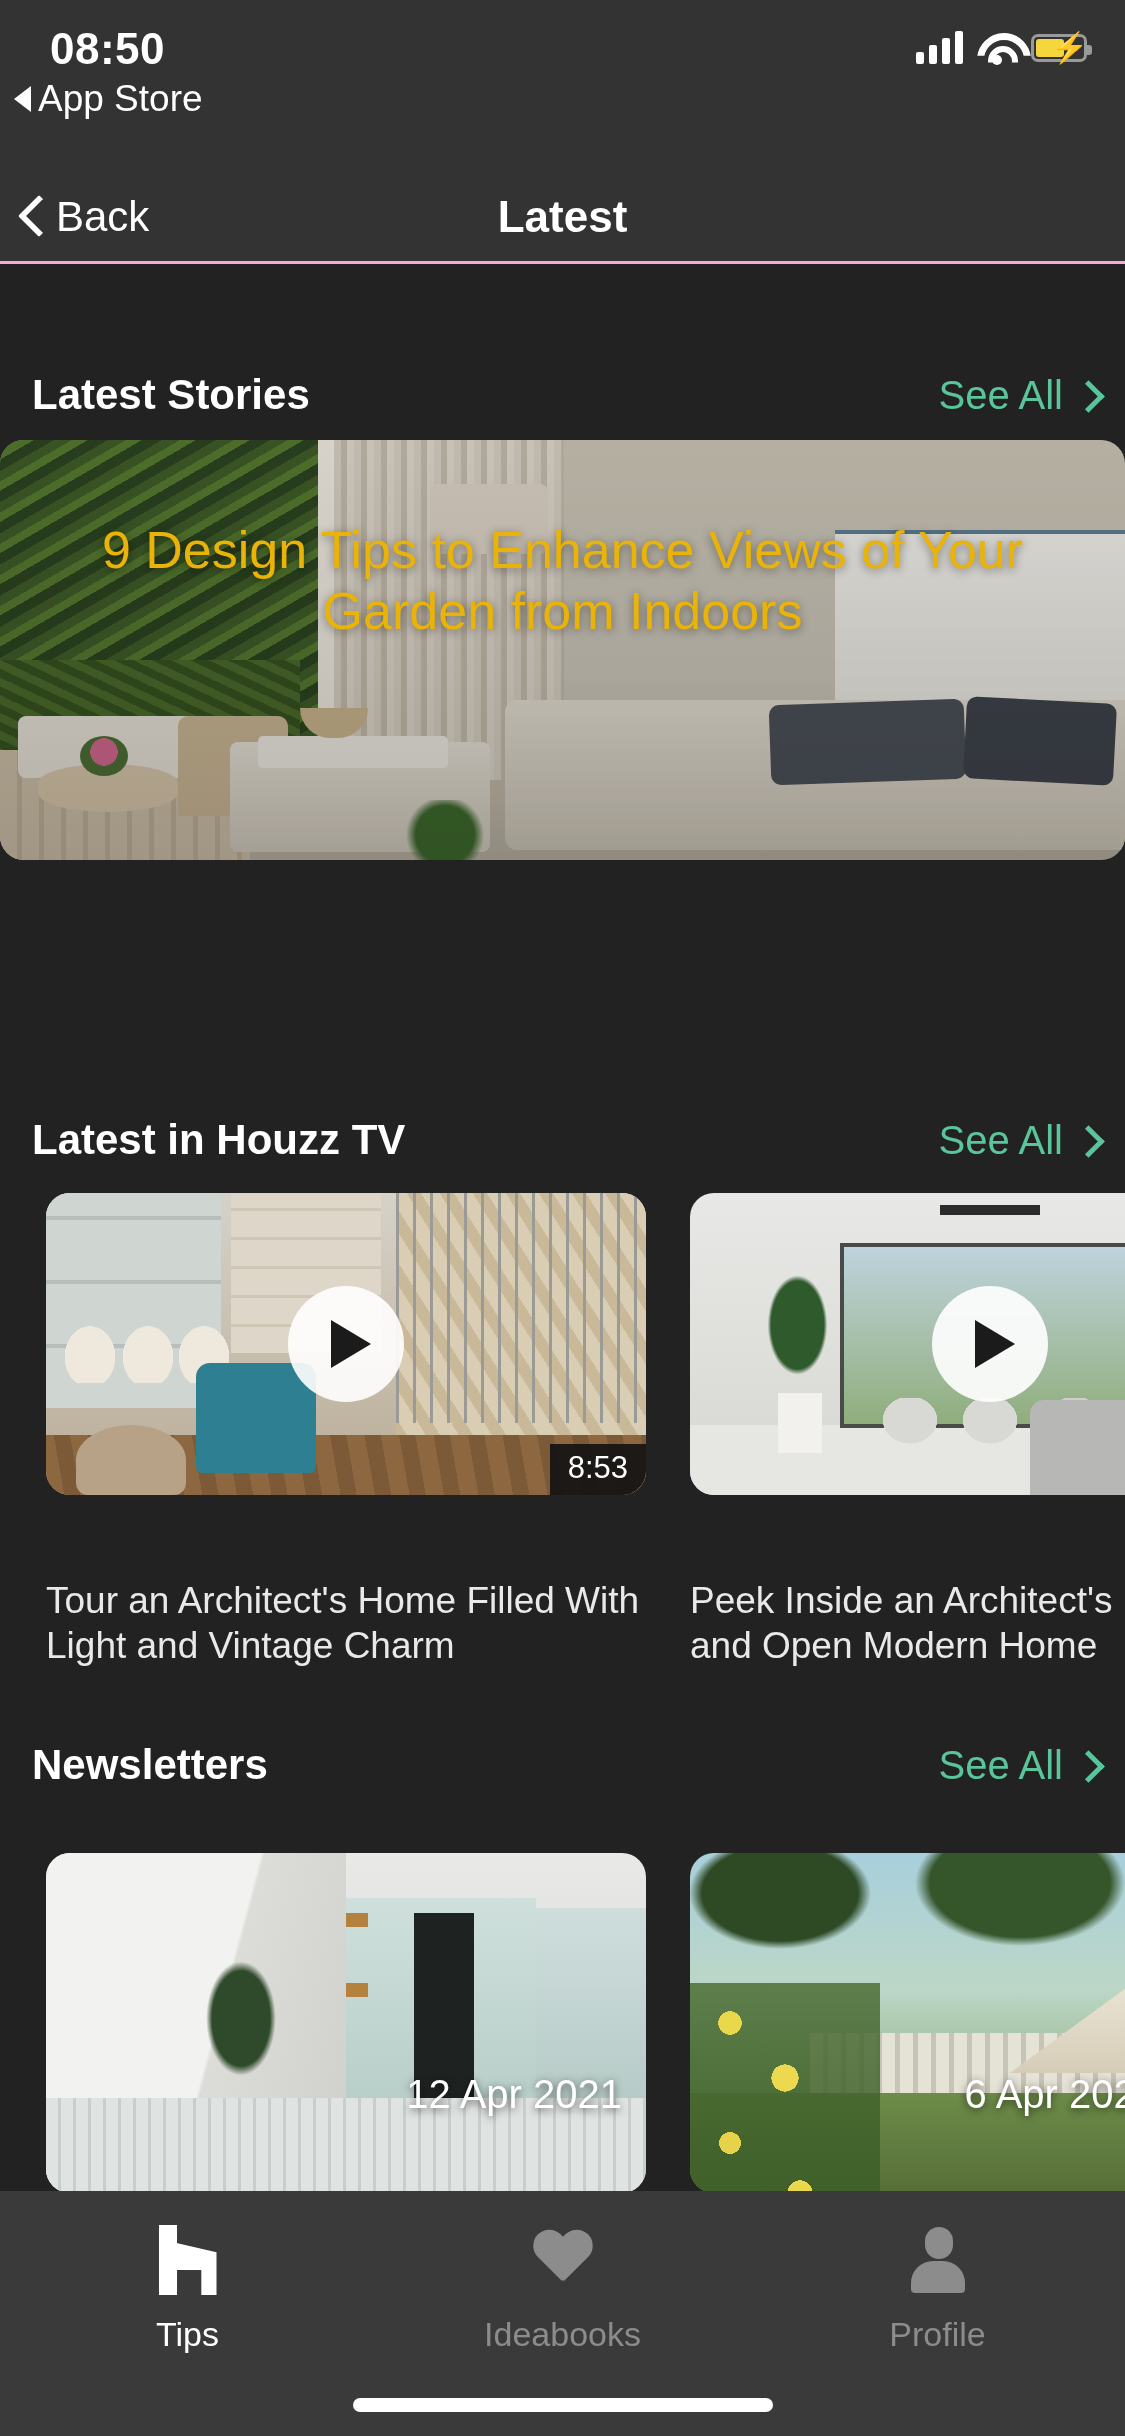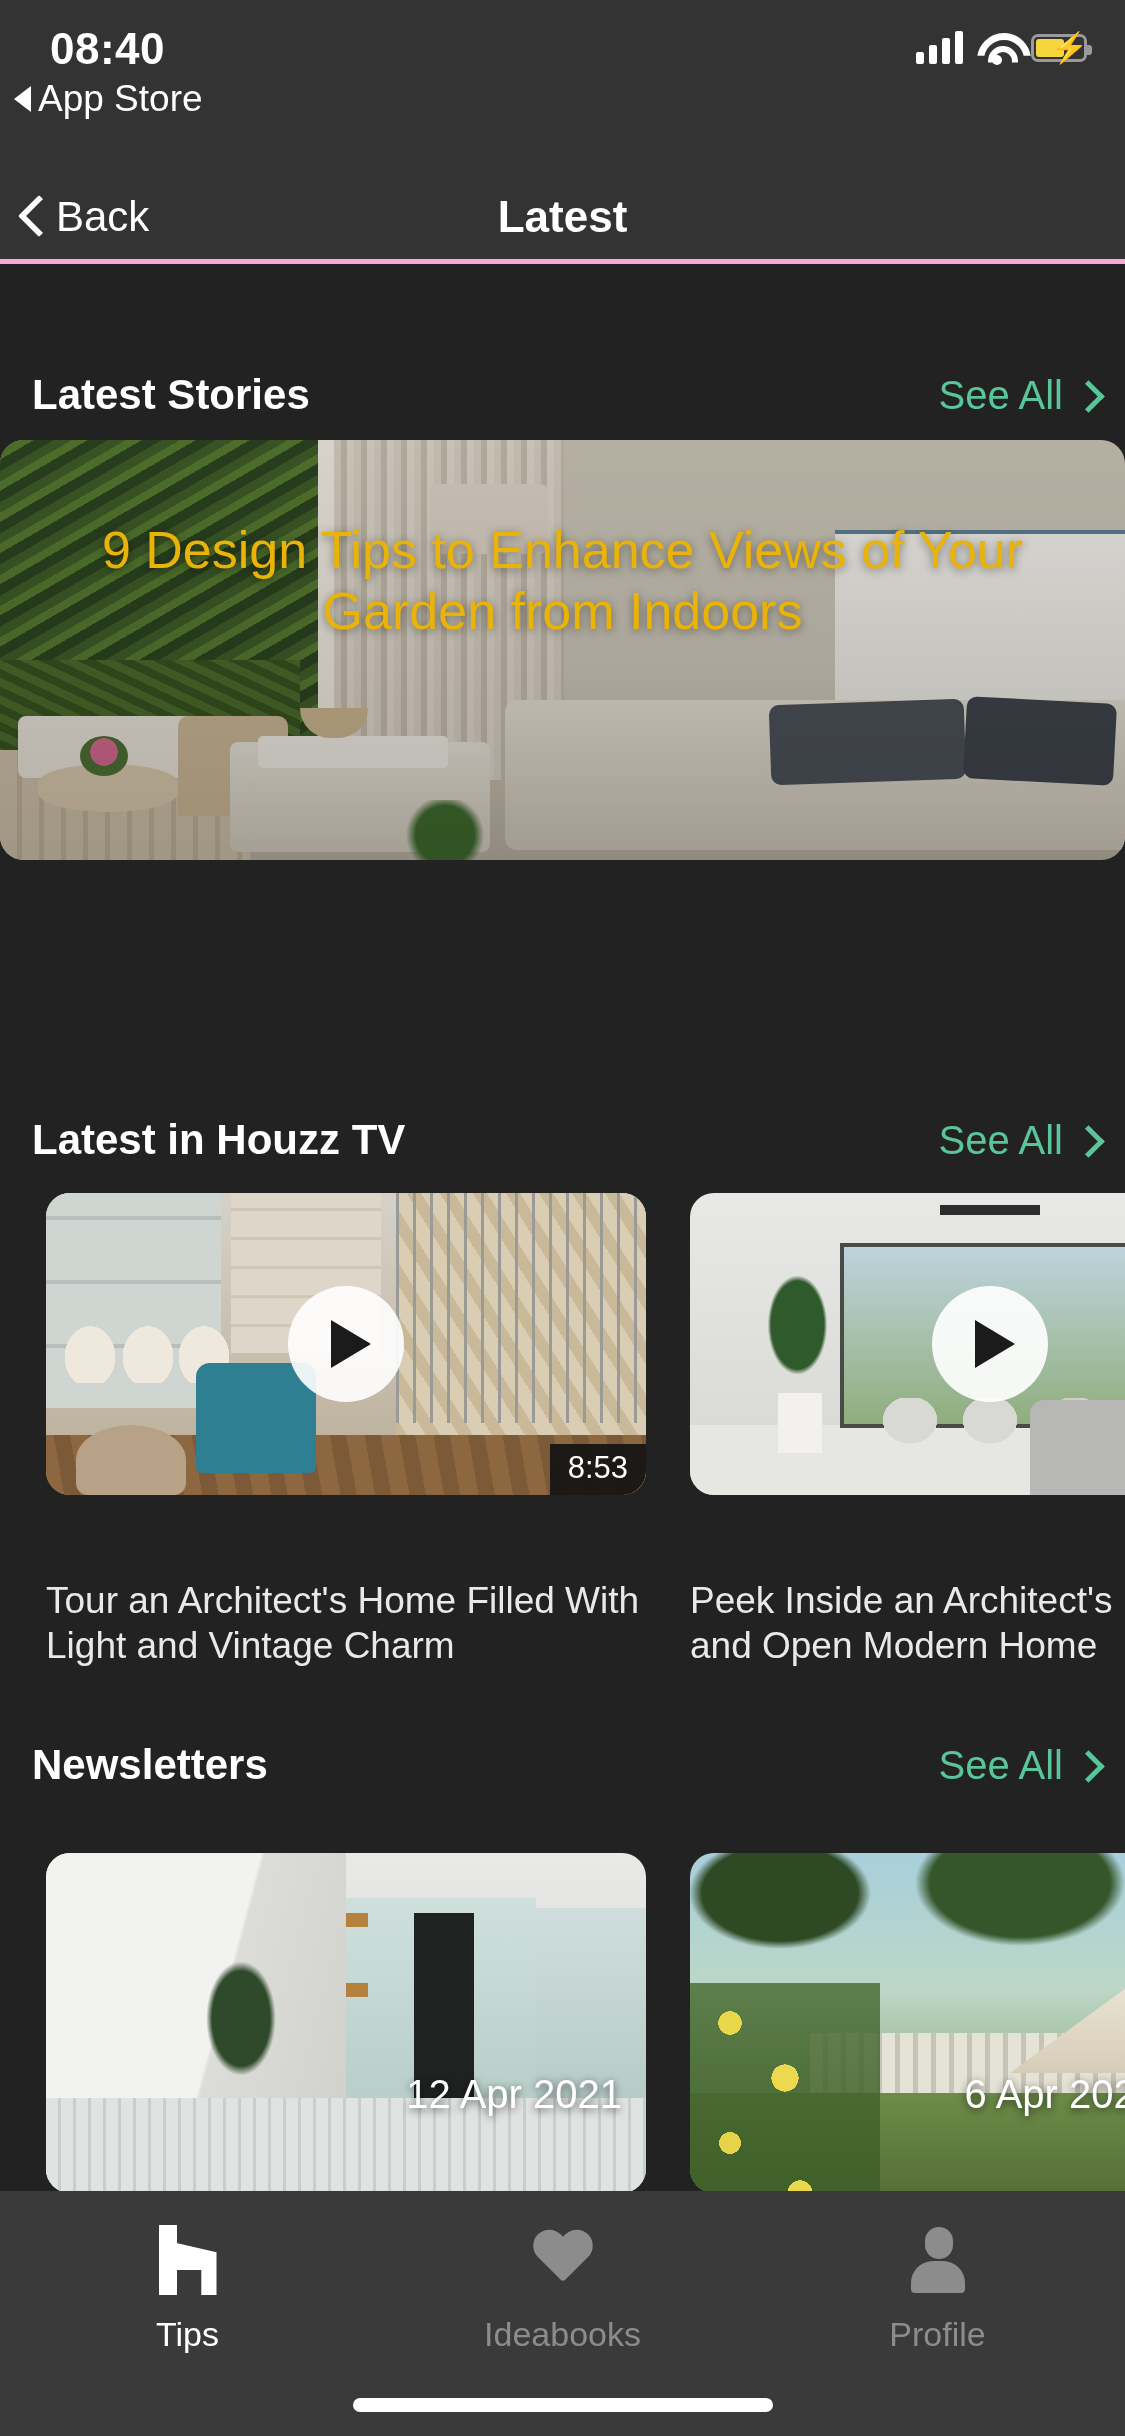--- a/index.html
+++ b/index.html
@@ -24,21 +24,21 @@
   .wifi { position:relative; width:40px; height:30px; }
   .wifi::before{content:"";position:absolute;left:0;top:0;width:40px;height:40px;border:7px solid #ffffff;border-radius:50%;clip-path:polygon(0 0,100% 0,100% 42%,0 42%);}
   .wifi::after{content:"";position:absolute;left:11px;top:13px;width:18px;height:18px;border:6px solid #ffffff;border-radius:50%;clip-path:polygon(0 0,100% 0,100% 55%,0 55%);}
   .wifi span{position:absolute;left:15px;top:22px;width:10px;height:10px;background:#fff;border-radius:50%;}
   .batt { position:relative; width:56px; height:28px; border:3px solid #9a9a9a; border-radius:7px; }
   .batt .fill { position:absolute; left:2px; top:2px; width:28px; height:18px; background:#f5d63d; border-radius:3px; }
   .batt .cap { position:absolute; right:-8px; top:8px; width:5px; height:10px; background:#9a9a9a; border-radius:0 3px 3px 0; }
   .batt .bolt { position:absolute; left:17px; top:-4px; color:#ffffff; font-size:30px; line-height:1; }
 
   
-  .navbar { position:absolute; left:0; top:170px; width:1125px; height:94px; background:#333333; border-bottom:5px solid #f9a8d4; }
+  .navbar { position:absolute; left:0; top:170px; width:1125px; height:94px; background:#333333; border-bottom:3px solid #f9a8d4; }
   .nav-back { position:absolute; left:18px; top:0; height:94px; display:flex; align-items:center; gap:14px; cursor:pointer; }
   .nav-chev { width:24px; height:40px; position:relative; }
   .nav-chev::before{content:"";position:absolute;left:6px;top:4px;width:24px;height:24px;border-left:6px solid #fff;border-bottom:6px solid #fff;transform:rotate(45deg);border-radius:2px;}
   .nav-back-label { color:#ffffff; font-size:42px; }
   .nav-title { position:absolute; left:0; top:0; width:1125px; height:94px; line-height:94px; text-align:center; color:#ffffff; font-size:44px; font-weight:600; }
 
   
   .sec-head { position:absolute; left:0; width:1125px; height:90px; display:flex; align-items:center; justify-content:space-between; padding:0 32px; }
   .sec-title { color:#ffffff; font-size:42px; font-weight:600; }
   .see-all { display:flex; align-items:center; gap:14px; color:#5ac49a; font-size:40px; font-weight:500; cursor:pointer; }
@@ -159,21 +159,21 @@
   .person::before{content:"";position:absolute;left:16px;top:0;width:28px;height:32px;background:#8c8c8c;border-radius:14px;}
   .person::after{content:"";position:absolute;left:2px;top:34px;width:54px;height:32px;background:#8c8c8c;border-radius:22px 22px 4px 4px;}
   .home-ind { position:absolute; left:50%; transform:translateX(-50%); bottom:24px; width:420px; height:14px; background:#ffffff; border-radius:7px; }
 </style>
 </head>
 <body>
 
 <div id="screen">
 
   <div class="statusbar">
-    <div class="sb-time">08:40</div>
+    <div class="sb-time">08:50</div>
     <div class="sb-appstore">
       <span class="sb-backtri"></span>
       <span>App Store</span>
     </div>
     <div class="sb-right">
       <span class="sig">
           <i></i>
           <i></i>
           <i></i>
           <i></i>

